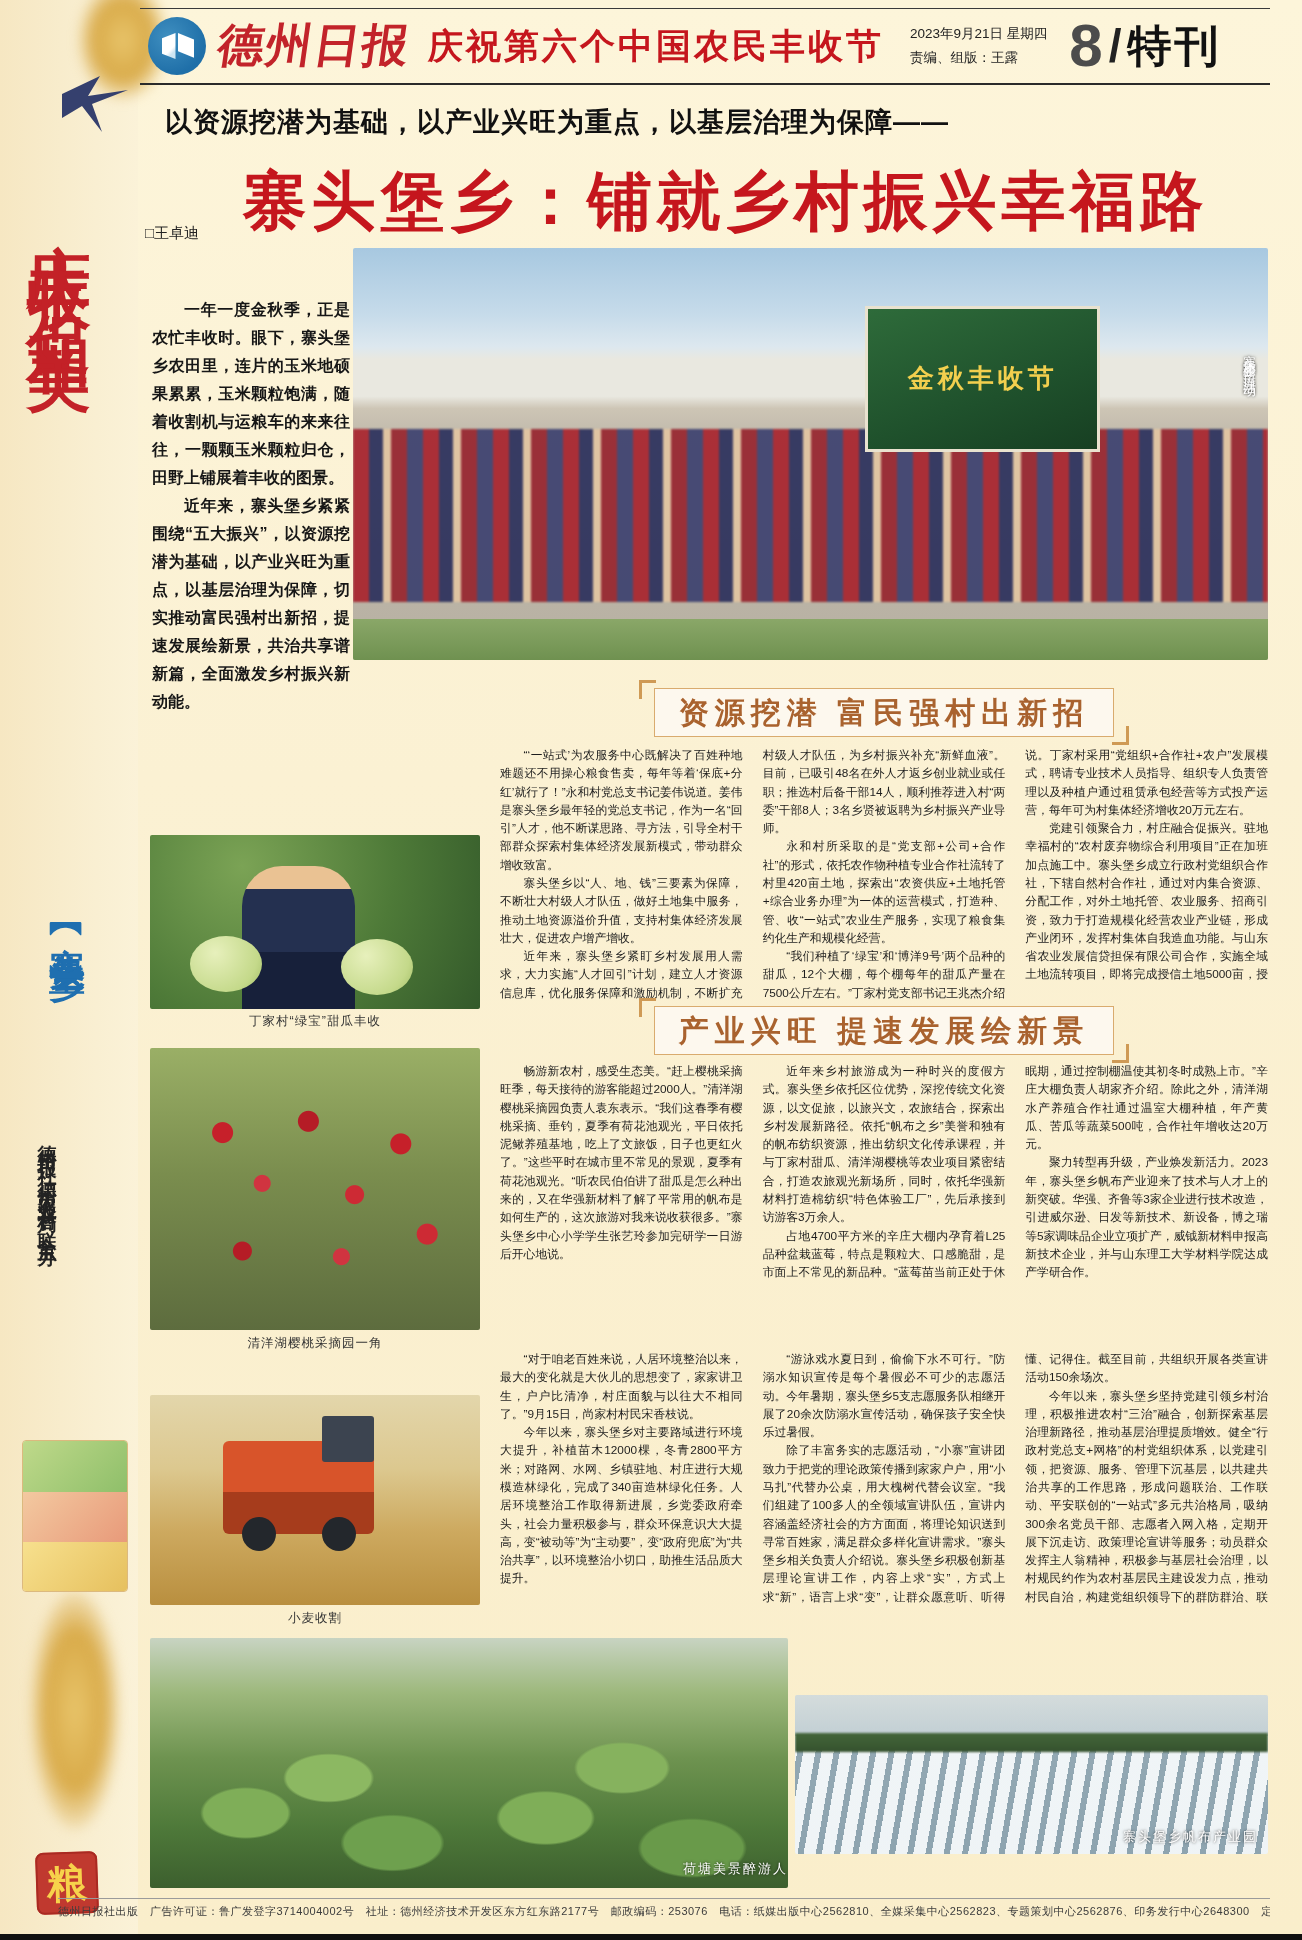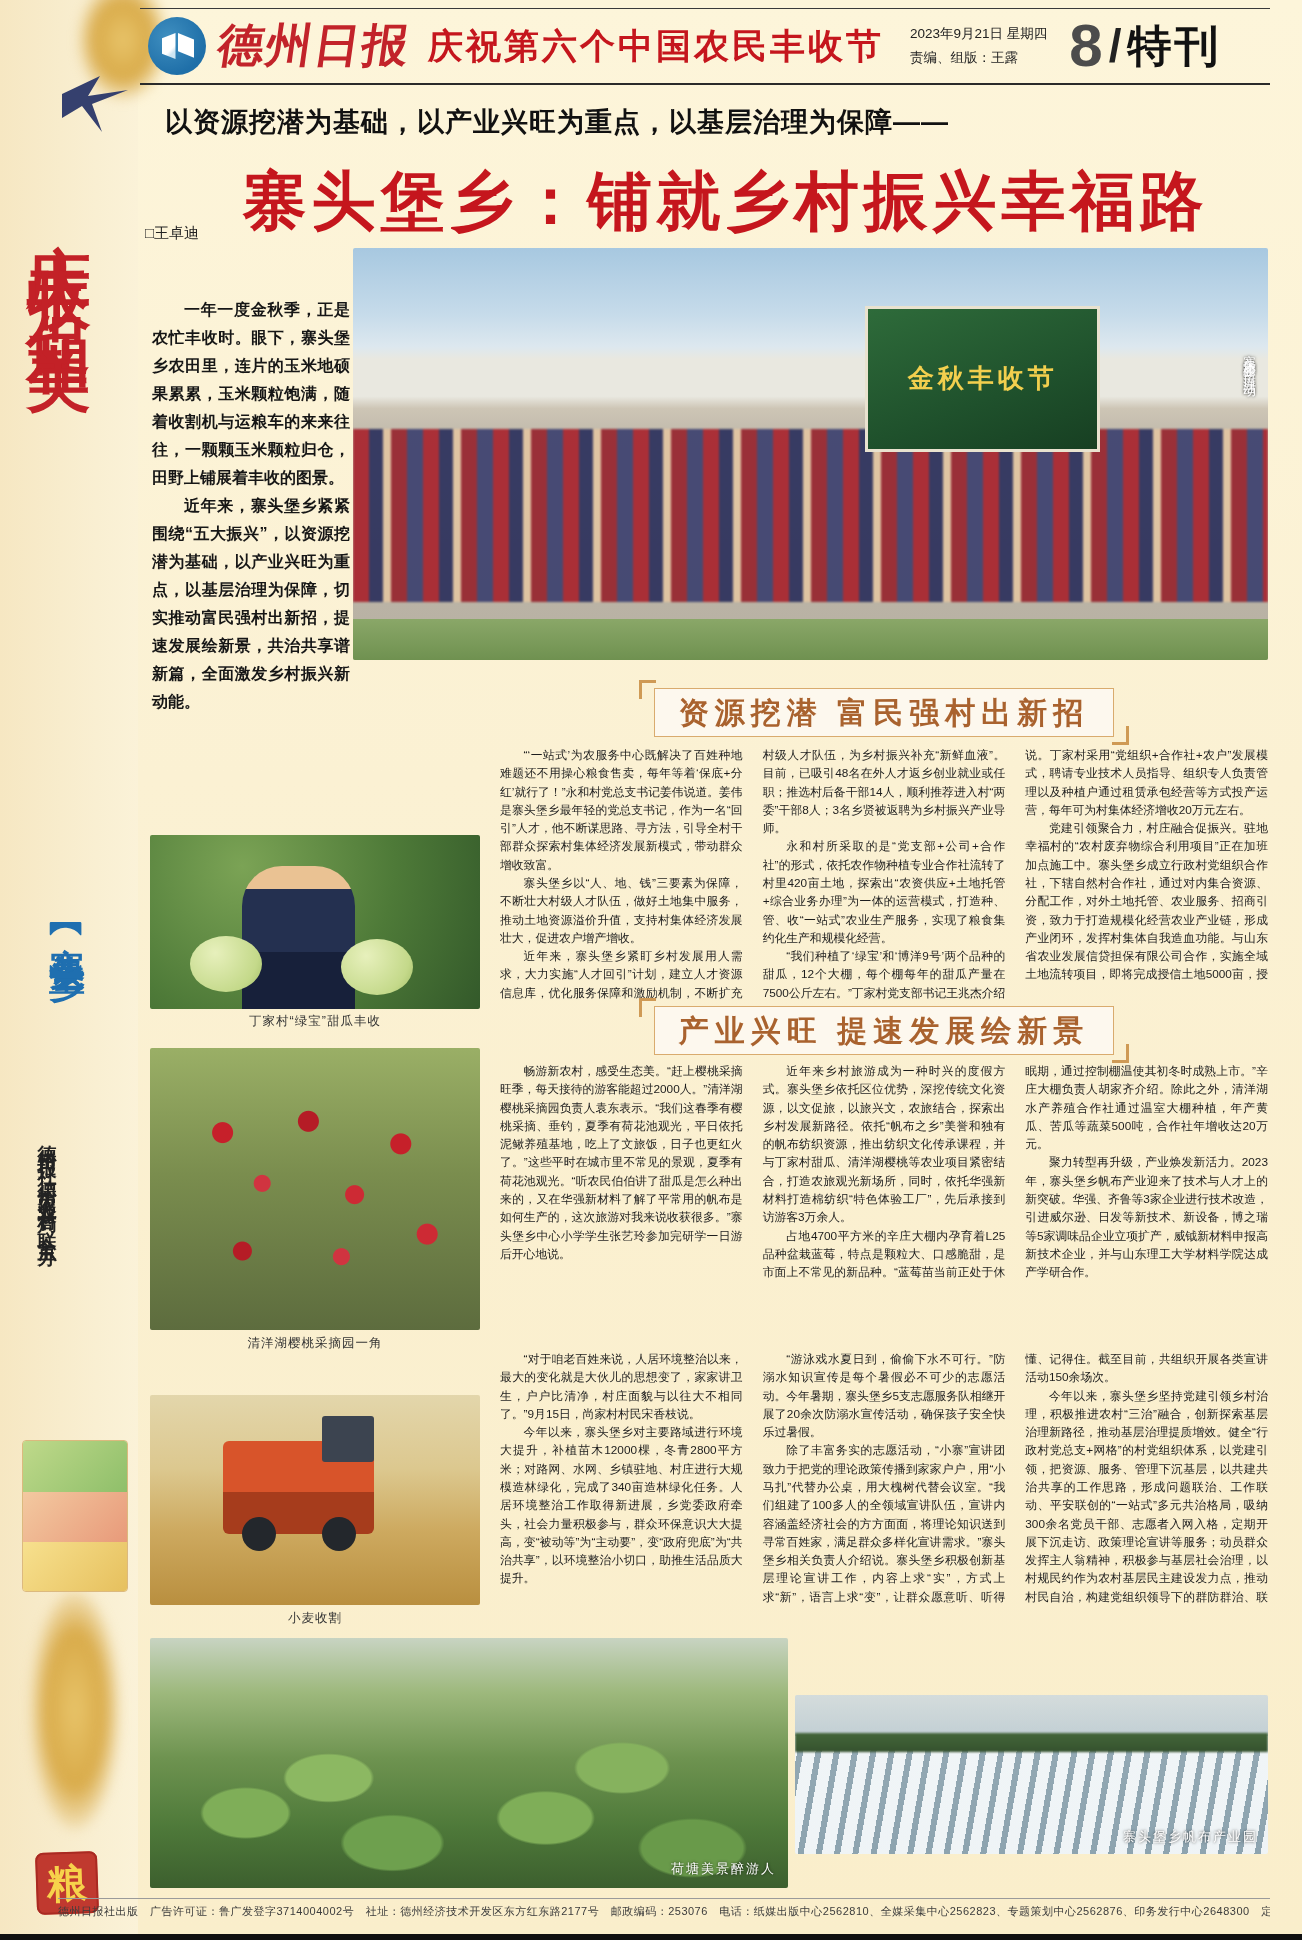--- a/index.html
+++ b/index.html
@@ -238,21 +238,21 @@
 
   <div class="photo ph-wheat">
     <div class="harv"></div>
     <div class="cab"></div>
     <div class="wheel" style="left:28%;"></div>
     <div class="wheel" style="left:52%;"></div>
   </div>
   <div class="pcap" style="left:150px;top:1610px;">小麦收割</div>
 
   <div class="photo ph-lotus">
-    <div class="ovcap" style="right:12px;bottom:10px;">荷塘美景醉游人</div>
+    <div class="ovcap" style="right:0;bottom:10px;">荷塘美景醉游人</div>
   </div>
   <div class="photo ph-industry">
     <div class="trees"></div>
     <div class="ovcap" style="right:10px;bottom:8px;">寨头堡乡帆布产业园</div>
   </div>
 
   <div class="footer">德州日报社出版　广告许可证：鲁广发登字3714004002号　社址：德州经济技术开发区东方红东路2177号　邮政编码：253076　电话：纸媒出版中心2562810、全媒采集中心2562823、专题策划中心2562876、印务发行中心2648300　定价：每份1.59元　印刷：本报印刷厂</div>
   <div class="botbar"></div>
 
 </div>

